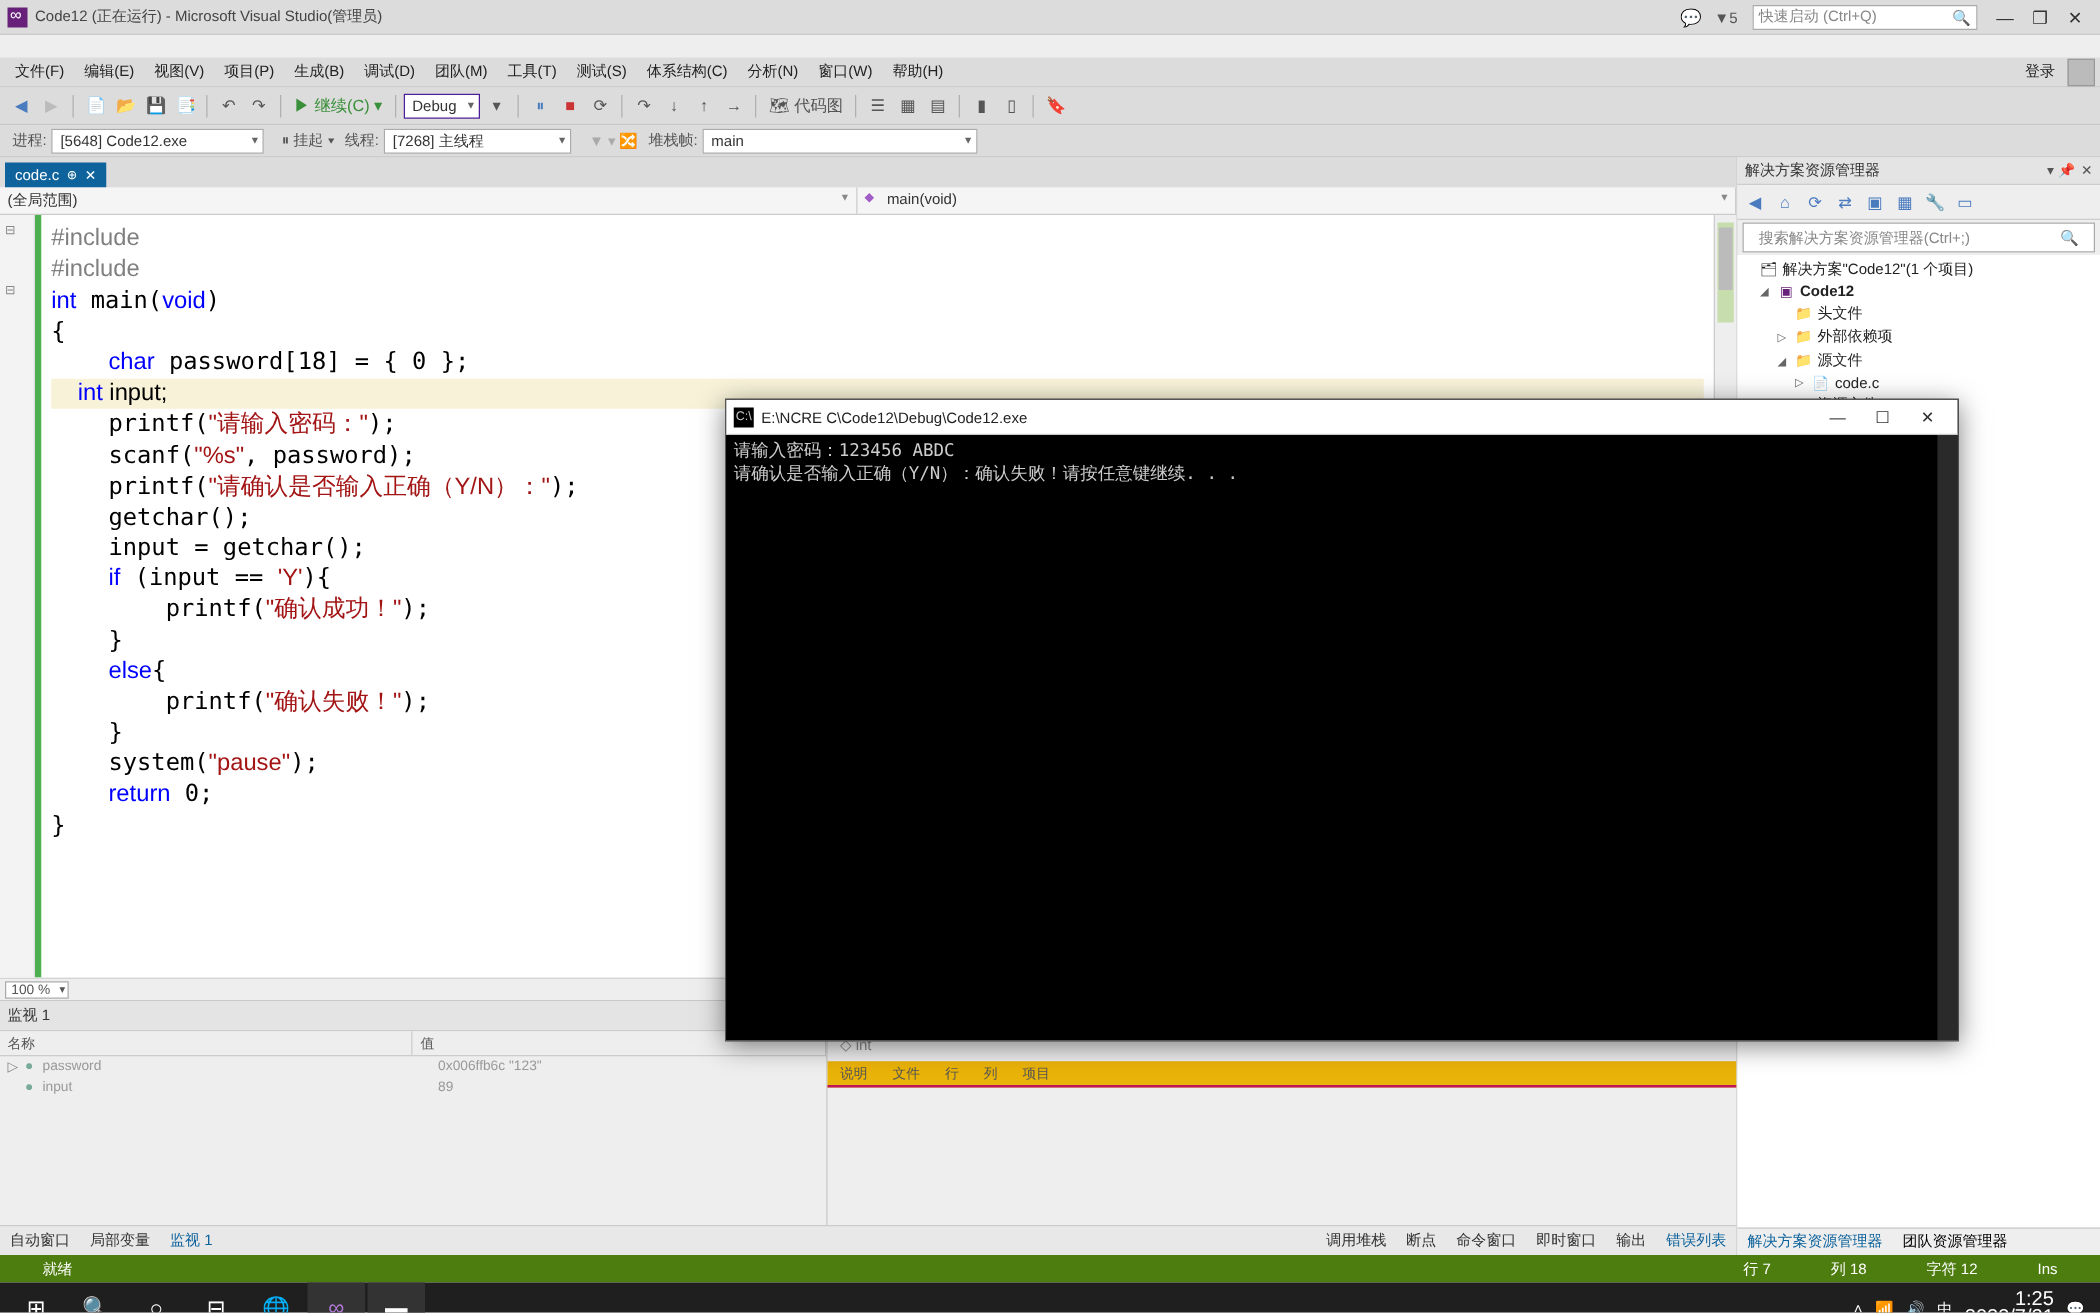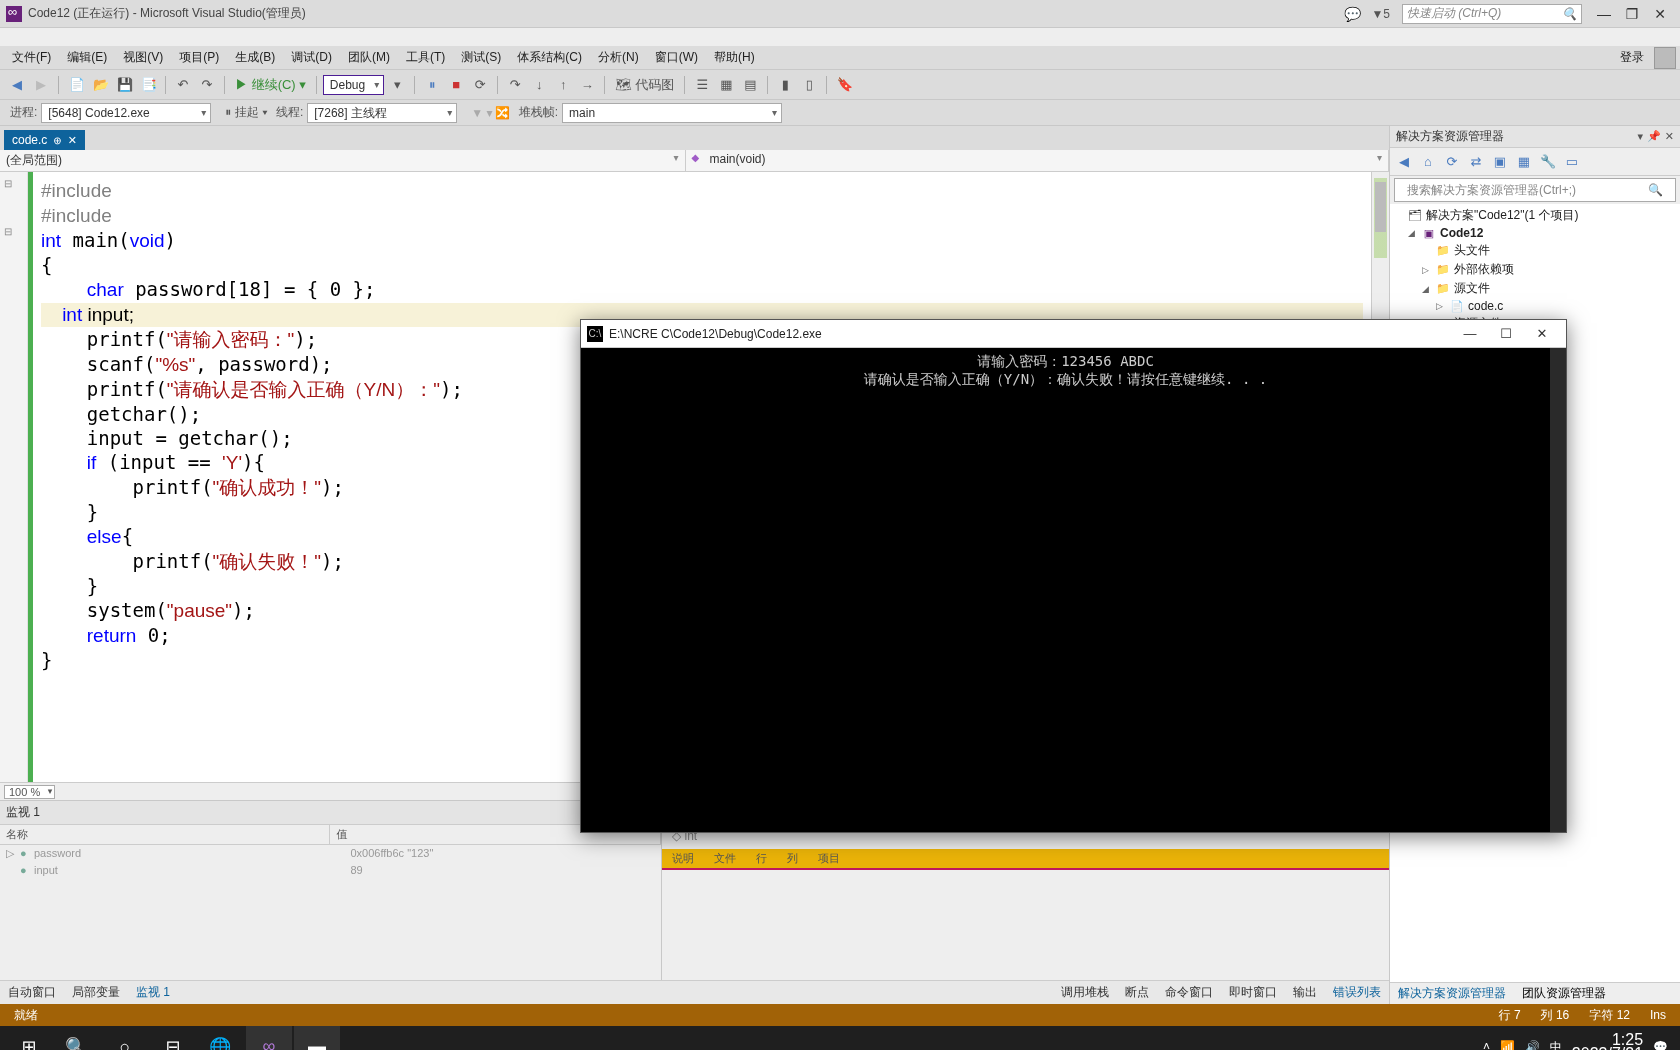--- a/index.html
+++ b/index.html
@@ -4,21 +4,21 @@
 <style>
 * { margin:0; padding:0; box-sizing:border-box; font-family:"Microsoft YaHei","Segoe UI",sans-serif; }
 body { width:1680px; height:1050px; background:#eee; overflow:hidden; font-size:12px; position:relative; }
 
 .titlebar { height:28px; background:#dcdcdc; display:flex; align-items:center; padding:0 6px; color:#444; border-bottom:1px solid #c8c8c8;}
 .titlebar .vs-icon{width:16px;height:16px;background:#68217a;margin-right:6px;position:relative;}
 .titlebar .vs-icon::after{content:"∞";color:#fff;position:absolute;top:-2px;left:2px;font-size:13px;}
 .titlebar .spacer{flex:1;}
 .titlebar .tb-icon{margin:0 6px;color:#555;font-size:14px;}
 .titlebar .flag{margin:0 4px;color:#555;}
-.titlebar .search{width:180px;height:20px;border:1px solid #aaa;background:#fff;display:flex;align-items:center;padding:0 4px;color:#888;margin:0 8px;font-style:italic;}
+.titlebar .search{width:180px;height:20px;border:1px solid #aaa;background:#fff;display:flex;align-items:center;padding:0 4px;color:#888;margin:0 8px;}
 .titlebar .search .mag{margin-left:auto;}
 .titlebar .winbtn{width:28px;text-align:center;color:#333;font-size:14px;}
 
 .menubar{height:24px;background:#dcdcdc;display:flex;align-items:center;padding:0 4px;border-bottom:1px solid #c8c8c8;margin-top:18px;}
 .menubar span{padding:0 8px;color:#222;}
 .menubar .login{margin-left:auto;padding-right:4px;}
 .menubar .avatar{width:22px;height:22px;background:#bbb;border:1px solid #999;margin-left:6px;}
 
 .toolbar{height:30px;background:#dcdcdc;display:flex;align-items:center;padding:0 6px;border-bottom:1px solid #c8c8c8;gap:2px;}
 .toolbar .btn{padding:2px 4px;color:#555;font-size:13px;}
@@ -91,38 +91,38 @@
 .sx-tree .item{padding:1px 0;display:flex;align-items:center;gap:4px;}
 .sx-tree .i1{padding-left:14px;}
 .sx-tree .i2{padding-left:28px;}
 .sx-tree .i3{padding-left:42px;}
 .sx-tree .exp{width:10px;color:#666;font-size:9px;}
 .sx-tree .ic{width:14px;height:14px;display:inline-flex;align-items:center;justify-content:center;font-size:11px;}
 .sx-btabs{height:22px;background:#eee;border-top:1px solid #ccc;display:flex;align-items:center;font-size:12px;}
 .sx-btabs span{padding:2px 8px;}
 .sx-btabs span.sel{color:#0e639c;}
 
-.status{height:22px;background:#a16207;color:#fff;display:flex;align-items:center;padding:0 4px;font-size:12px;}
+.status{height:22px;background:#4d7c0f;color:#fff;display:flex;align-items:center;padding:0 24px;font-size:12px;gap:28px;}
 .status .sp{flex:1;}
 .status span{padding:0 10px;}
 
 .taskbar{height:42px;background:#1f1f1f;display:flex;align-items:center;padding:0 6px;gap:2px;}
 .taskbar .tbtn{width:46px;height:42px;display:flex;align-items:center;justify-content:center;color:#fff;font-size:18px;}
 .taskbar .tbtn.sel{background:#333;border-bottom:2px solid #76b9ed;}
 .taskbar .tray{margin-left:auto;display:flex;align-items:center;color:#fff;font-size:12px;gap:10px;padding-right:6px;}
 .taskbar .clock{text-align:right;line-height:14px;font-size:16px;}
 
 .console{position:absolute;top:319px;left:580px;width:987px;height:514px;background:#0c0c0c;border:1px solid #555;box-shadow:0 4px 20px rgba(0,0,0,0.5);display:flex;flex-direction:column;z-index:100;}
 .console .chead{height:28px;background:#fff;display:flex;align-items:center;padding:0 6px;color:#222;font-size:12px;border-bottom:1px solid #ccc;}
 .console .chead .cico{width:16px;height:16px;background:#000;margin-right:6px;display:flex;align-items:center;justify-content:center;color:#ccc;font-size:10px;}
 .console .chead .csp{flex:1;}
 .console .chead .cbtn{width:36px;text-align:center;color:#333;font-size:13px;}
 .console .cbody{flex:1;padding:4px 6px;font-family:"NSimSun",Consolas,monospace;font-size:14px;color:#ccc;white-space:pre-wrap;background:#000;line-height:18px;overflow:auto;}
 .console .cscroll{width:16px;background:#2a2a2a;}
-.console .cwrap{flex:1;display:flex;text-align:center;}
+.console .cwrap{flex:1;display:flex;}
 </style>
 </head>
 <body>
 
 <div class="titlebar">
   <div class="vs-icon"></div>
   <span>Code12 (正在运行) - Microsoft Visual Studio(管理员)</span>
   <span class="spacer"></span>
   <span class="tb-icon">💬</span>
   <span class="flag">▼<span>5</span></span>
@@ -363,21 +363,21 @@
       <span class="sel">解决方案资源管理器</span>
       <span>团队资源管理器</span>
     </div>
   </div>
 </div>
 
 <div class="status">
   <span>就绪</span>
   <span class="sp"></span>
   <span>行 7</span>
-  <span>列 16</span>
+  <span>列 18</span>
   <span>字符 12</span>
   <span>Ins</span>
 </div>
 
 <div class="taskbar">
   <div class="tbtn">⊞</div>
   <div class="tbtn">🔍</div>
   <div class="tbtn">○</div>
   <div class="tbtn">⊟</div>
   <div class="tbtn">🌐</div>

